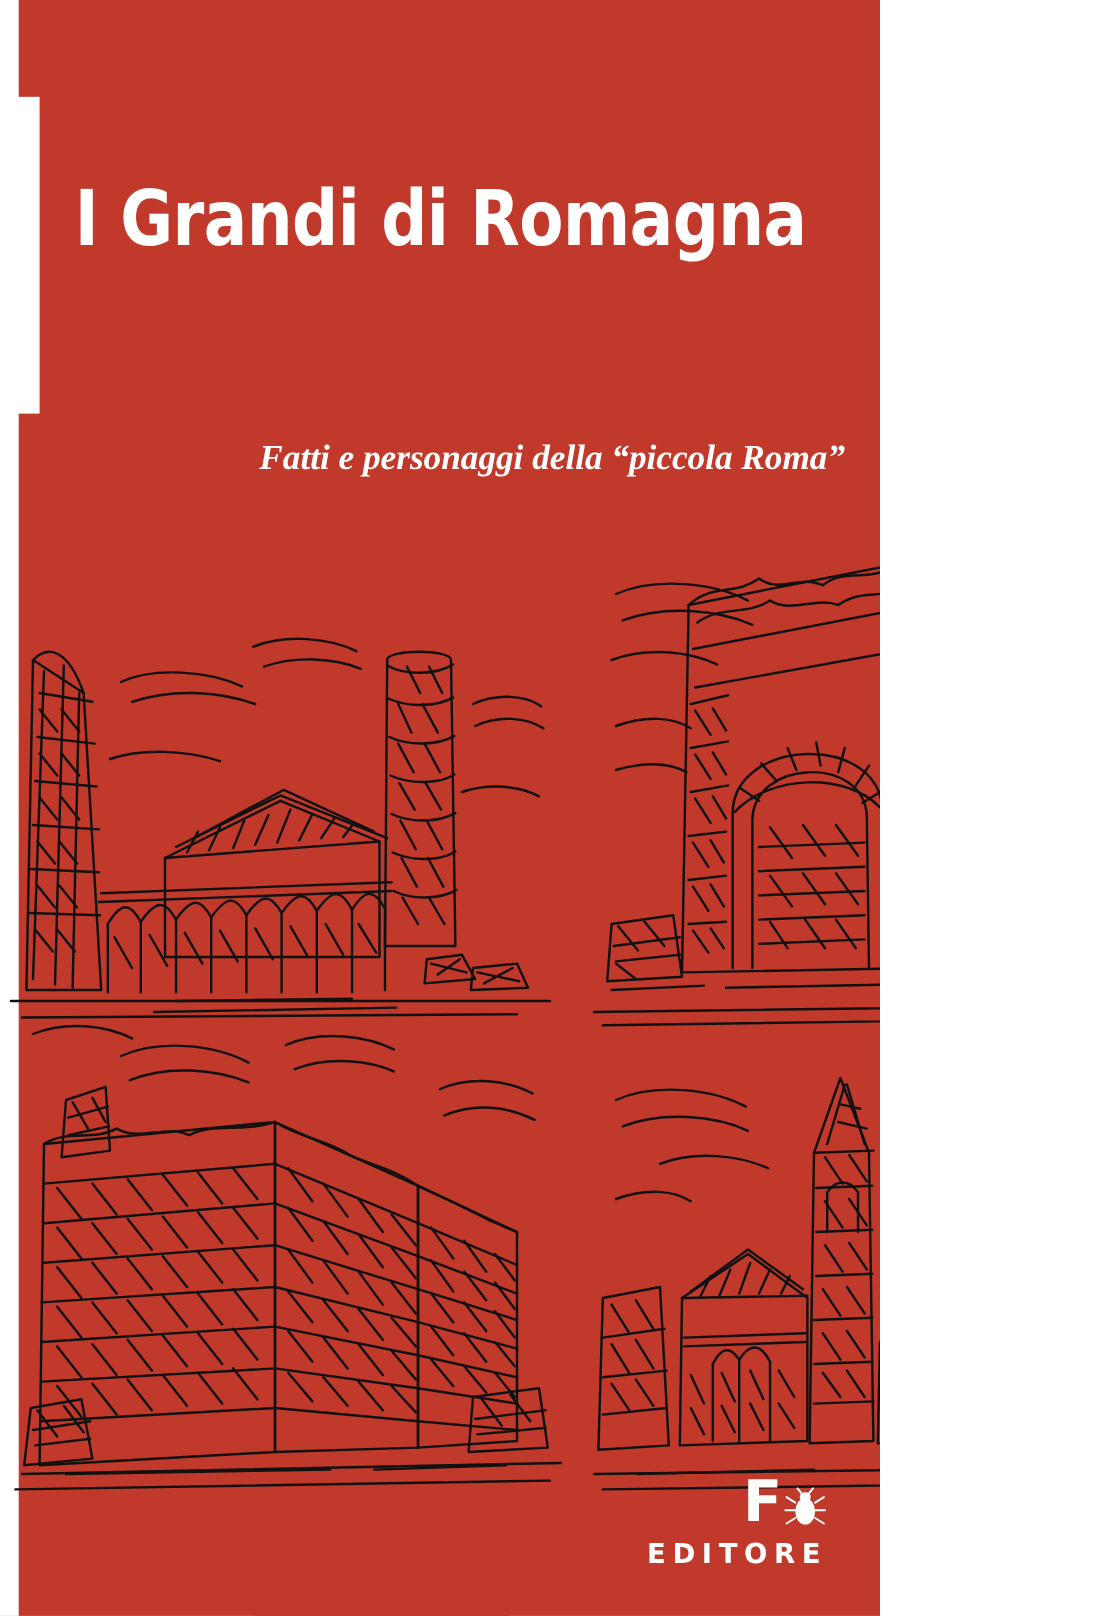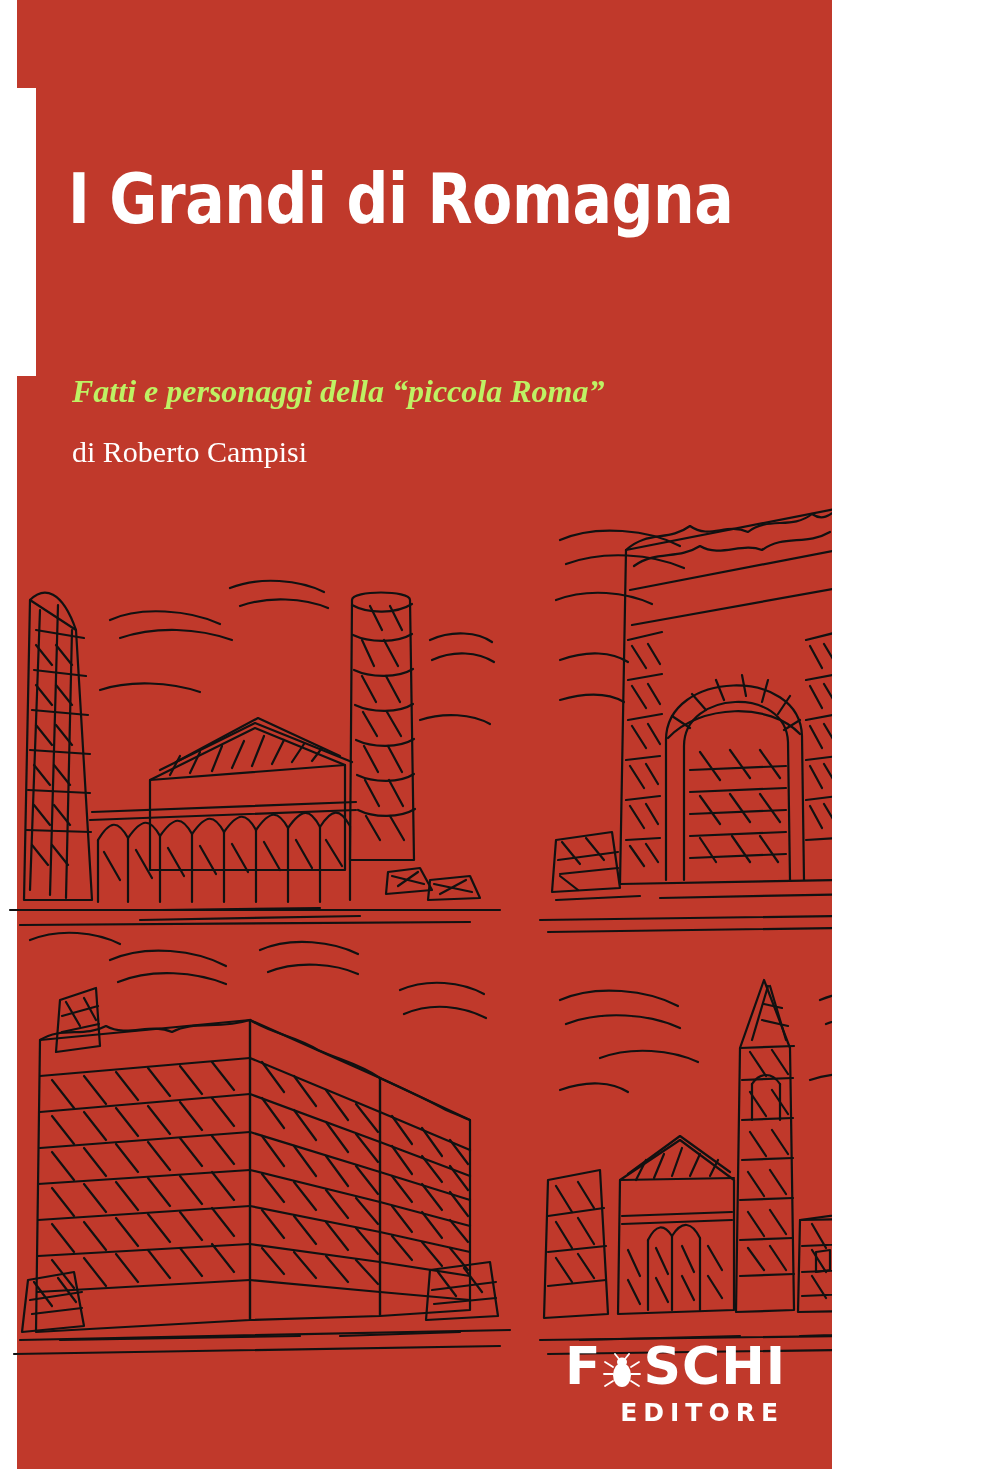--- a/index.html
+++ b/index.html
@@ -13,21 +13,20 @@
     overflow: hidden;
     font-family: "Liberation Sans", sans-serif;
   }
 
   .cover {
     position: relative;
     width: 800px;
     height: 1469px;
     background: #c0392b;
     overflow: hidden;
-    padding-left: 32px;
   }
 
   
   .spine-strip {
     position: absolute;
     left: 0;
     top: 0;
     width: 17px;
     height: 1469px;
     background: #ffffff;
@@ -53,28 +52,29 @@
     line-height: 1.05;
     letter-spacing: -0.5px;
     font-stretch: condensed;
     transform: scaleX(0.93);
     transform-origin: left center;
   }
 
   .subtitle {
     position: absolute;
     left: 72px;
-    top: 372px;
+    top: 396px;
     width: 860px;
-    color: #bef264;
+    color: #ffffff;
     font-family: "Liberation Serif", serif;
     font-style: italic;
     font-weight: bold;
     font-size: 32px;
     line-height: 1.2;
+    text-align: center;
   }
 
   .author {
     position: absolute;
     left: 72px;
     top: 434px;
     width: 860px;
     color: #ffffff;
     font-family: "Liberation Serif", serif;
     font-size: 30px;
@@ -133,21 +133,20 @@
 
 <div class="cover">
 
   <div class="spine-strip"></div>
   <div class="spine-notch"></div>
 
   <div class="title">I Grandi di Romagna</div>
 
   <div class="subtitle">Fatti e personaggi della “piccola Roma”</div>
 
-  <div class="author">di Roberto Campisi</div>
 
   <div class="artwork">
     <svg viewBox="0 0 1000 900" xmlns="http://www.w3.org/2000/svg">
       <g stroke="#111111" fill="none" stroke-width="2.2" stroke-linecap="round" stroke-linejoin="round">
 
         <g>
 
           <path d="M10 430 L500 430"></path>
           <path d="M20 445 L470 442"></path>
 
@@ -405,18 +404,17 @@
             <path d="M11 21 L2 21"></path>
             <path d="M11 28 L3 33"></path>
             <path d="M29 14 L37 9"></path>
             <path d="M29 21 L38 21"></path>
             <path d="M29 28 L37 33"></path>
             <path d="M17 6 L13 1"></path>
             <path d="M23 6 L27 1"></path>
           </g>
         </svg>
       </span>
-      <span>SCHI</span>
     </div>
     <div class="publisher-sub">EDITORE</div>
   </div>
 
 </div>
 
 </body></html>

